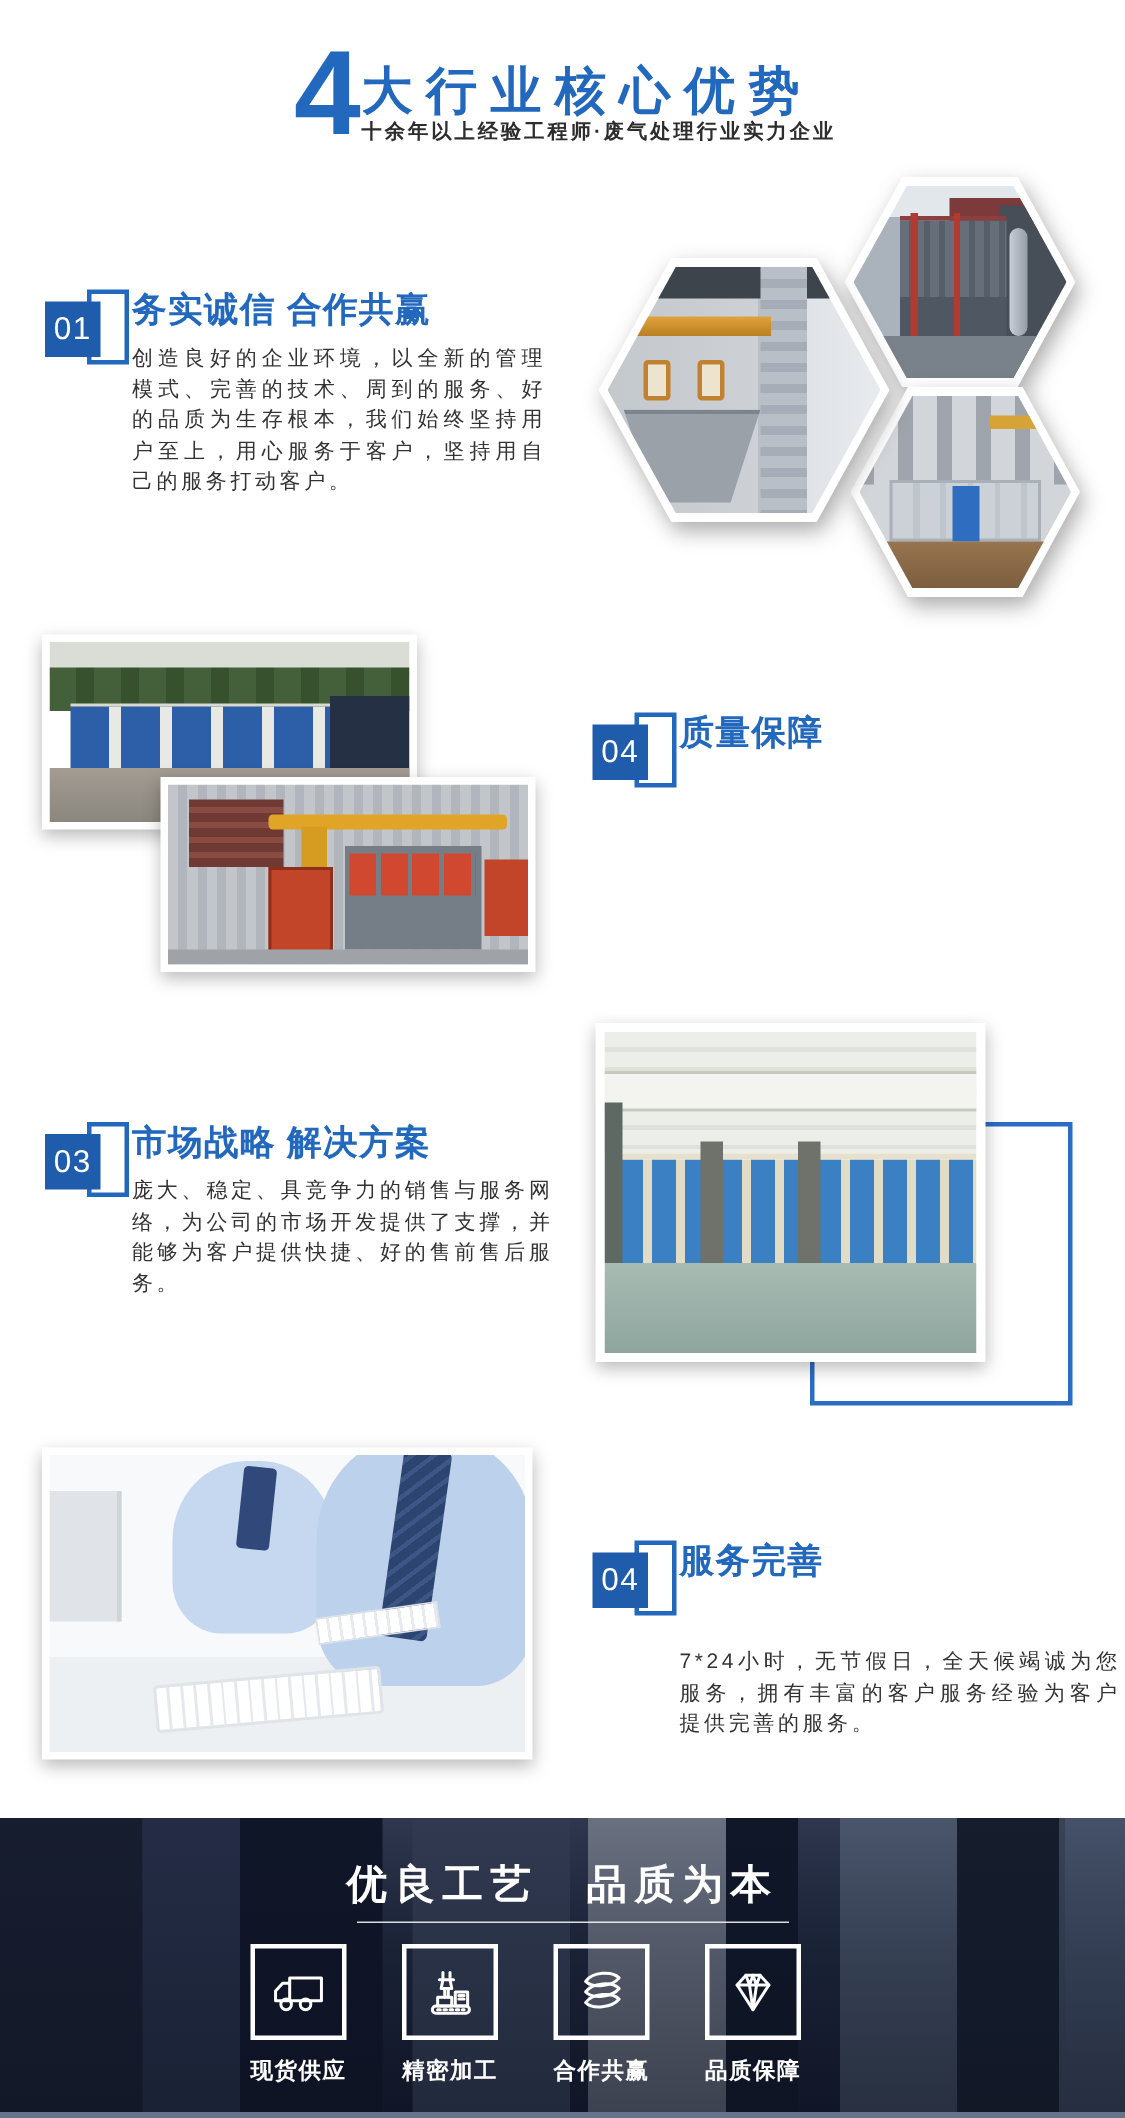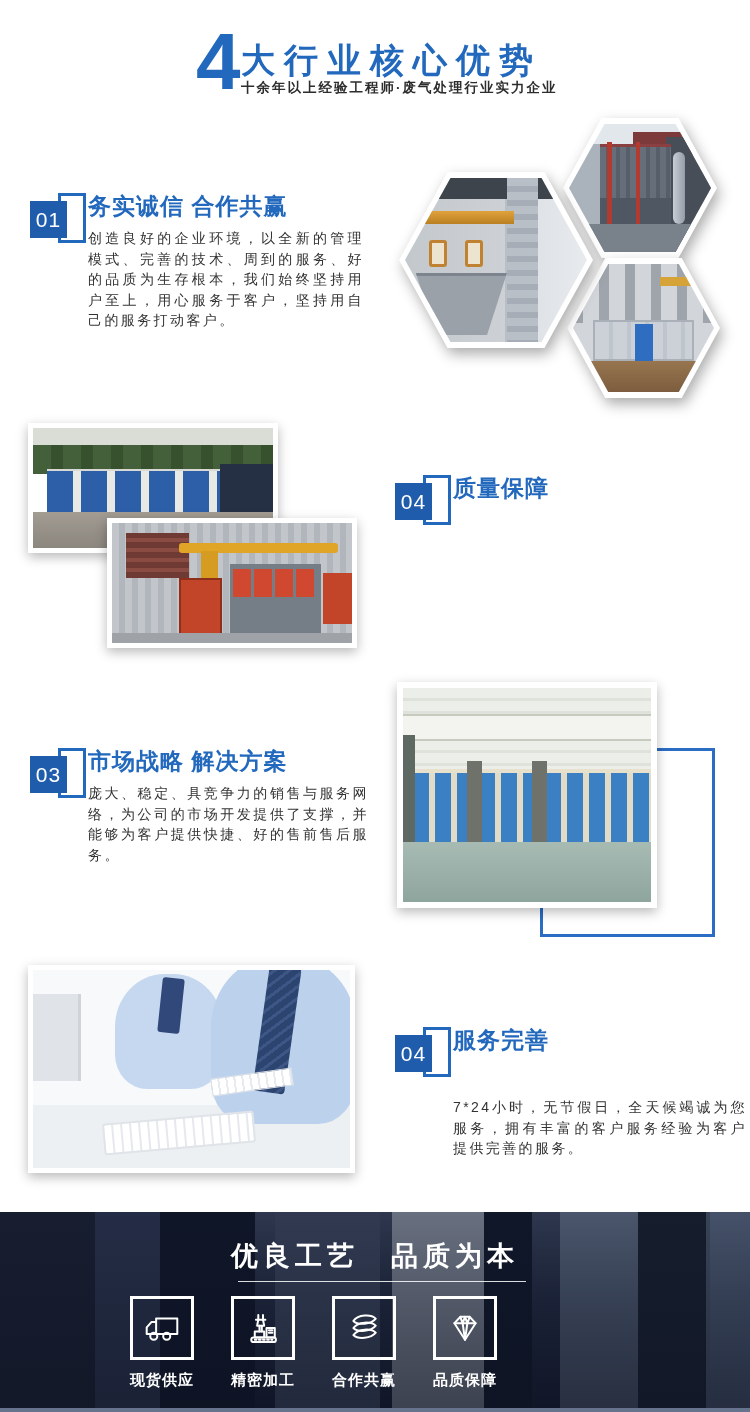--- a/index.html
+++ b/index.html
@@ -120,21 +120,21 @@
   .bc4 { left:275px; width:105px; background:#3c465f; }
   .bc5 { left:392px; width:92px; background:#c9ced6; opacity:.55; }
   .bc6 { left:484px; width:48px; background:#10182a; }
   .bc7 { left:560px; width:78px; background:#9fb0c6; opacity:.38; }
   .bc8 { left:638px; width:72px; background:#18202f; }
   .bc9 { left:706px; width:44px; background:#7f93ad; opacity:.45; }
   .bnr-shade { position:absolute; inset:0; background:linear-gradient(180deg,rgba(14,20,36,.25) 0%,rgba(12,17,31,.55) 100%); }
   .bnr-title { position:absolute; left:0; top:26px; width:100%; text-align:center; color:#fff; font-size:27px; font-weight:bold; letter-spacing:5px; z-index:5; }
   .bnr-line { position:absolute; left:238px; top:69px; width:288px; height:1px; background:rgba(255,255,255,.85); z-index:5; }
   .bnr-feats { position:absolute; left:130px; top:84px; width:505px; display:flex; z-index:5; }
-  .feat { width:101px; display:flex; flex-direction:column; align-items:flex-start; }
+  .feat { width:101px; display:flex; flex-direction:column; align-items:flex-end; }
   .feat-box { width:64px; height:64px; border:3px solid #fff; display:flex; align-items:center; justify-content:center; }
   .feat-box svg { width:40px; height:40px; stroke:#fff; fill:none; stroke-width:1.7; stroke-linecap:round; stroke-linejoin:round; }
   .feat-label { margin-top:11px; color:#fff; font-size:15px; font-weight:bold; letter-spacing:1px; white-space:nowrap; }
   .bottom-strip { position:absolute; left:0; top:1408px; width:750px; height:4px; background:#66738c; }
 </style>
 </head>
 <body>
 
 <div class="page">
 

